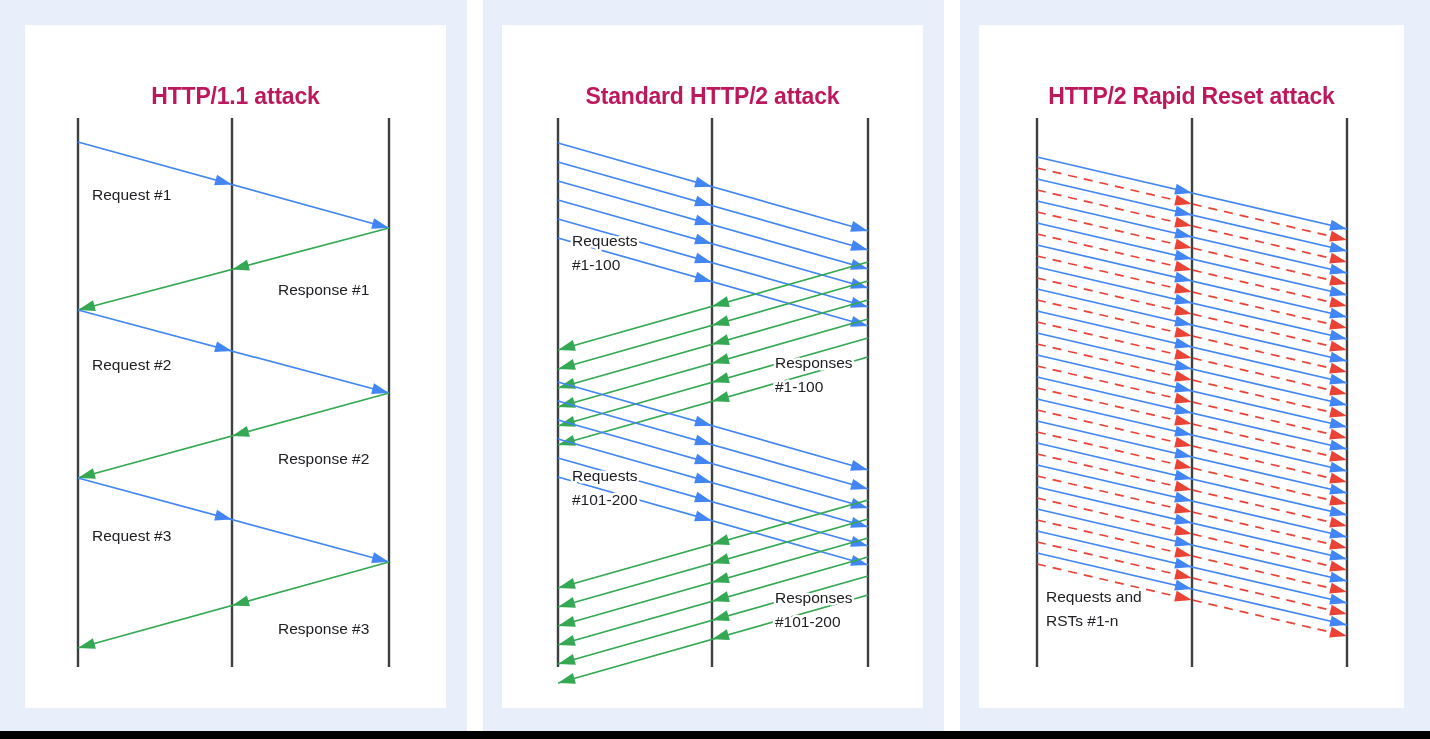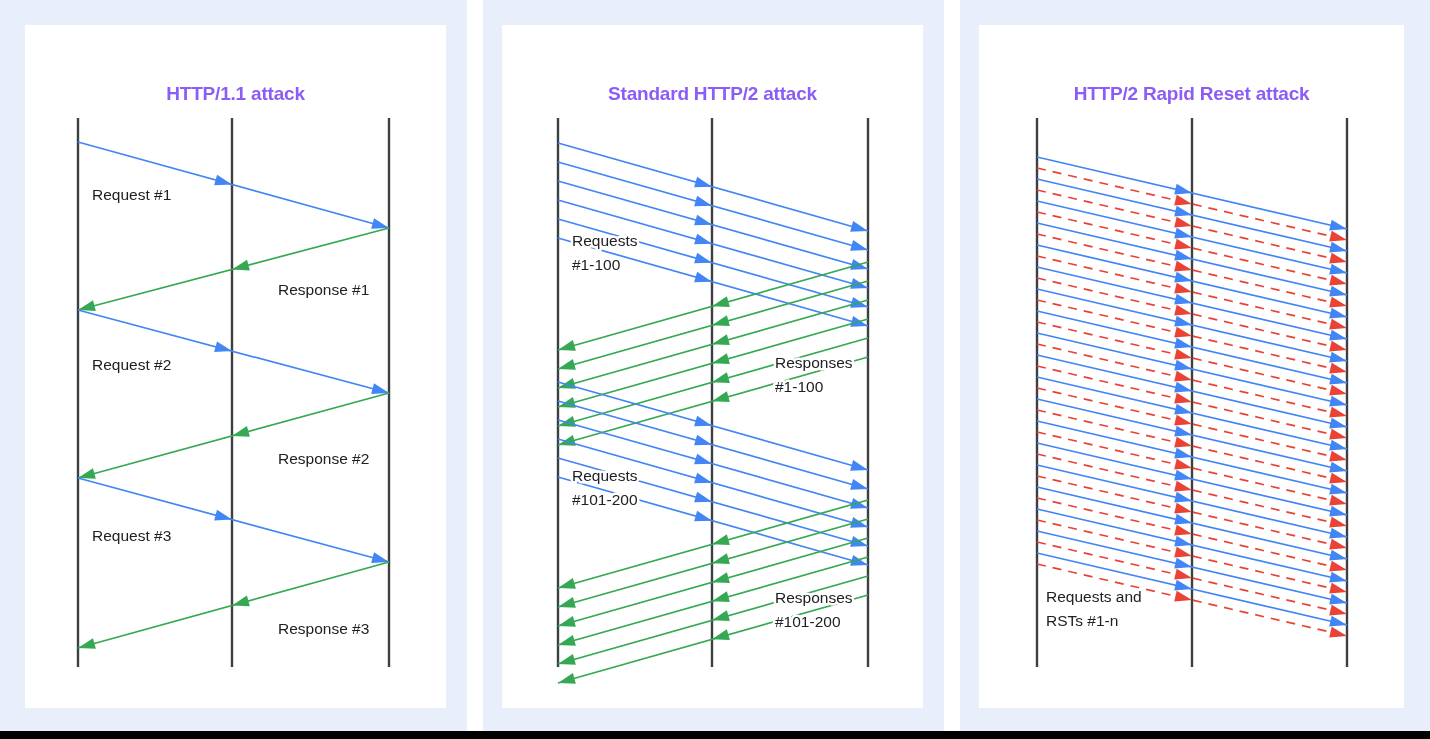--- a/index.html
+++ b/index.html
@@ -44,23 +44,23 @@
     background: #ffffff;
   }
   .gap-white.g1 { left: 467px; }
   .gap-white.g2 { left: 944px; }
 
   .panel-title {
     position: absolute;
     top: 58px;
     left: 0; right: 0;
     text-align: center;
-    font-size: 19px;
+    font-size: 23px;
     font-weight: bold;
-    color: #8b5cf6;
+    color: #be185d;
     letter-spacing: -0.2px;
   }
   svg.diagram { position: absolute; left: 0; top: 0; }
   .lbl {
     font-family: "Liberation Sans", sans-serif;
     font-size: 15.5px;
     fill: #202124;
   }
 </style>
 </head>

